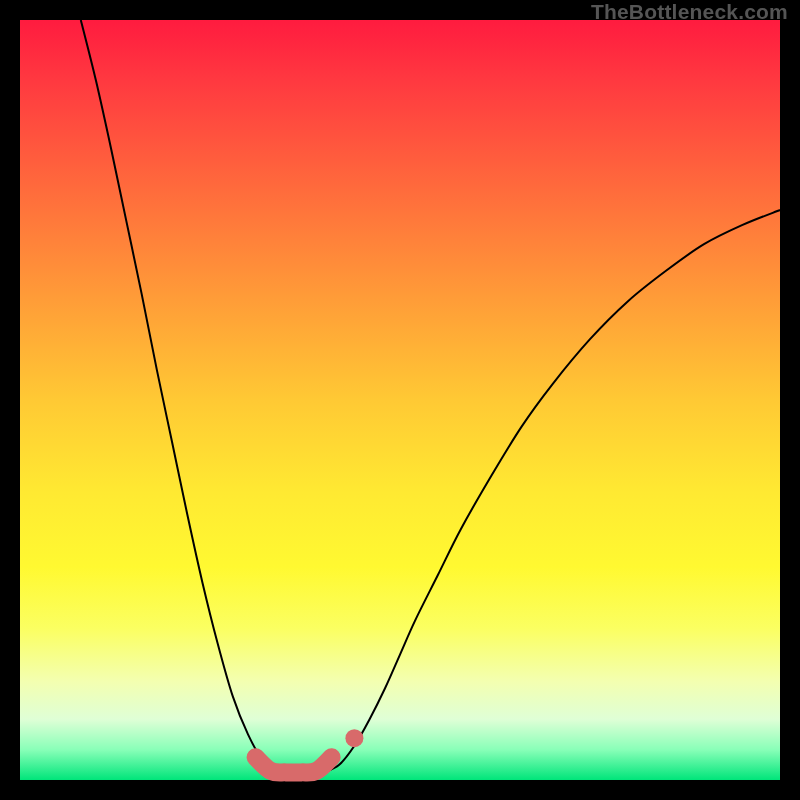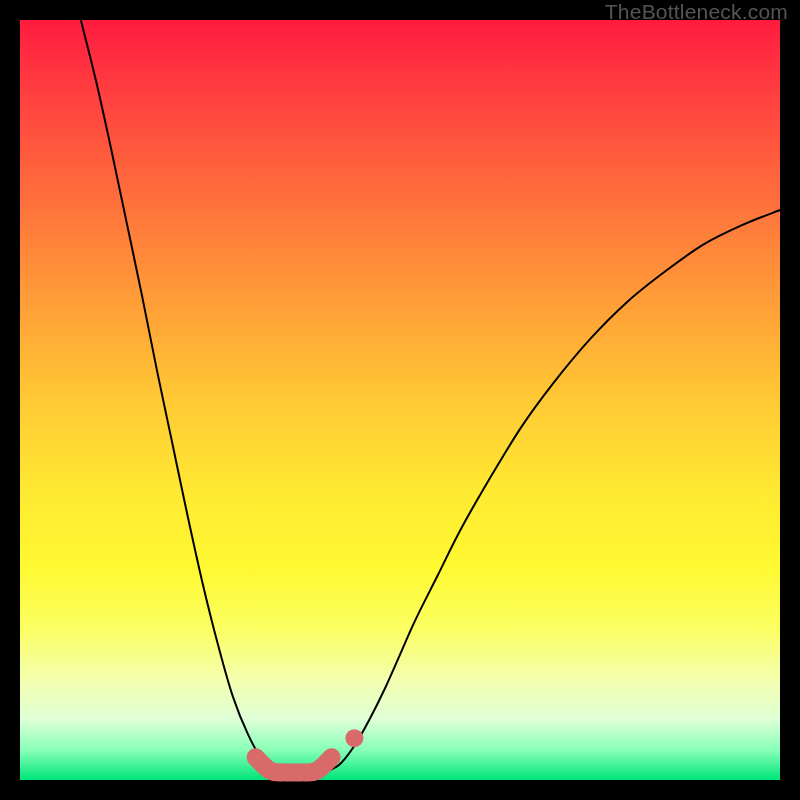--- a/index.html
+++ b/index.html
@@ -32,21 +32,21 @@
       #00e57a 100%
     );
   }
   .watermark {
     position: absolute;
     top: 0px;
     right: 12px;
     color: #555;
     font-size: 21px;
     letter-spacing: 0.2px;
-    font-weight: 400;
+    font-weight: 700;
   }
   svg.plot {
     position: absolute;
     left: 0;
     top: 0;
     width: 760px;
     height: 760px;
     overflow: visible;
   }
   .curve {

